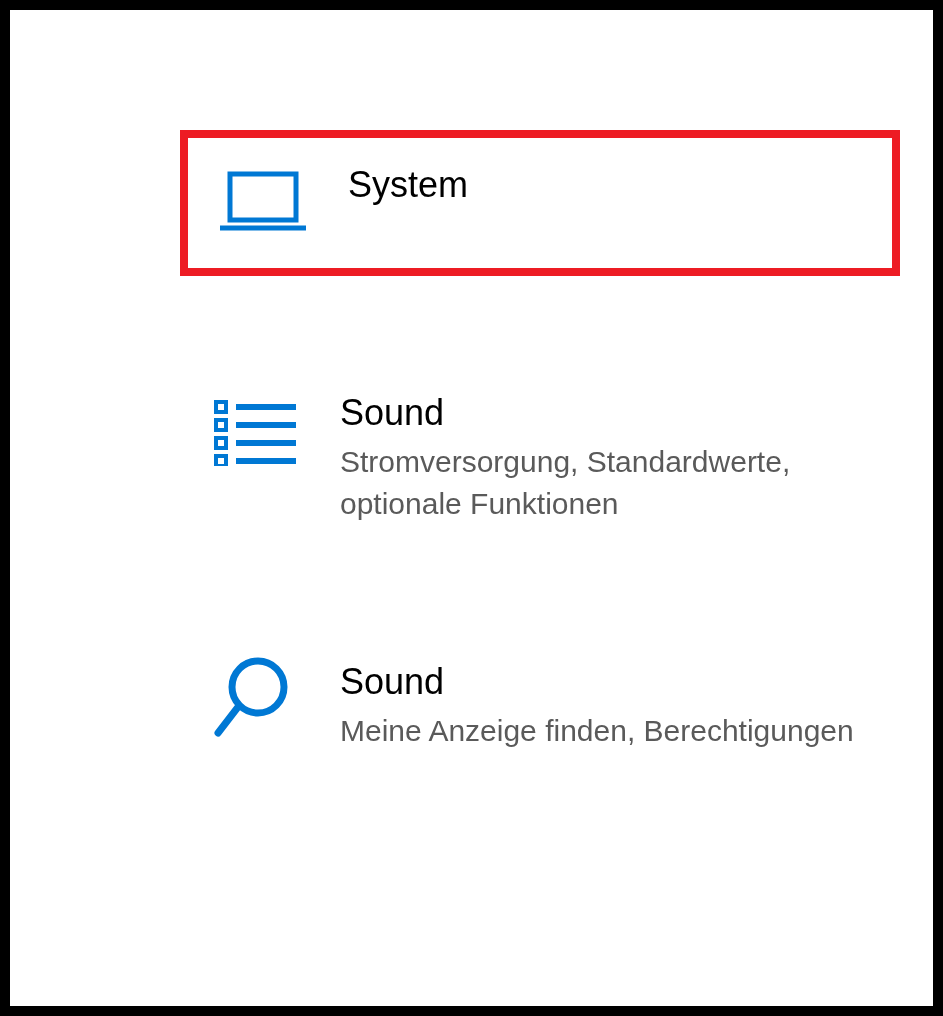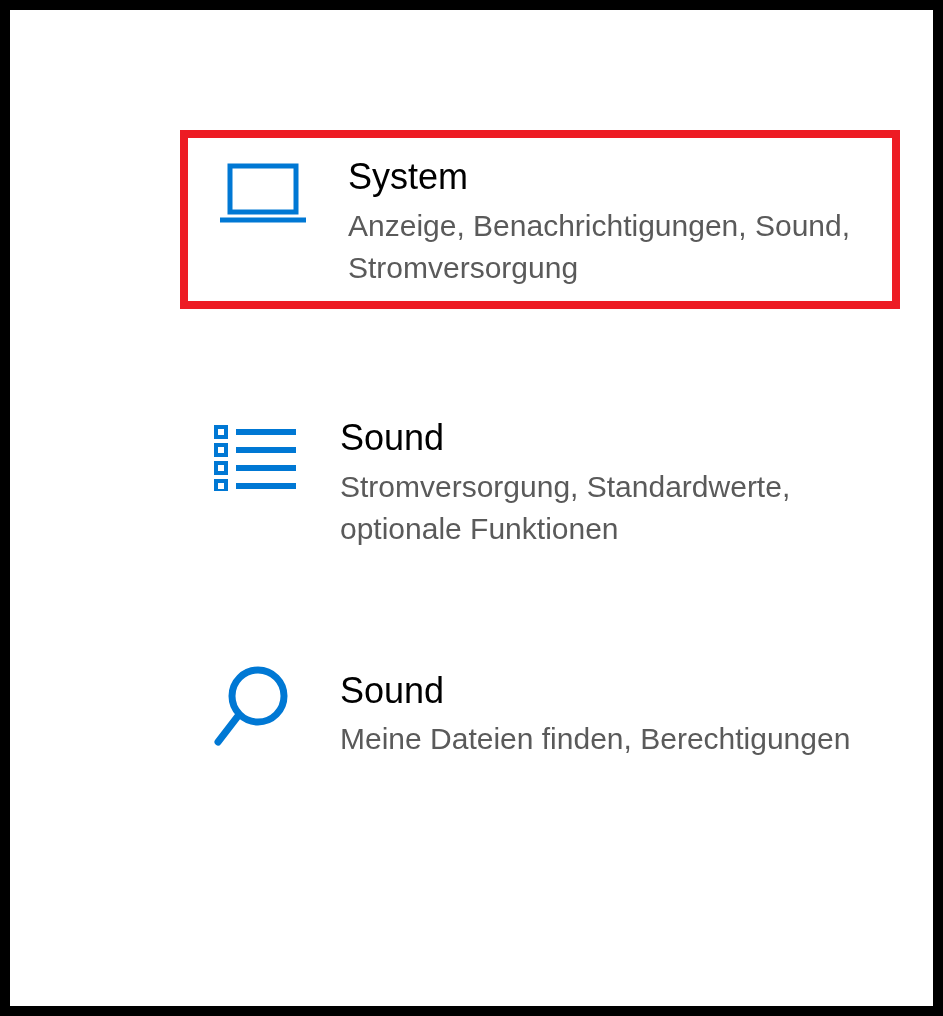--- a/index.html
+++ b/index.html
@@ -19,21 +19,21 @@
       width: 100%;
       display: flex;
       flex-direction: column;
       gap: 90px;
       padding-top: 60px;
     }
     .settings-tile {
       display: flex;
       align-items: flex-start;
       gap: 40px;
-      padding: 12px 30px;
+      padding: 20px 30px;
       cursor: pointer;
       width: 720px;
       margin-left: 130px;
     }
     .settings-tile.highlighted {
       border: 8px solid #ed1c24;
     }
     .tile-icon {
       flex-shrink: 0;
       width: 90px;
@@ -68,21 +68,20 @@
 
   <div class="settings-tile highlighted">
     <div class="tile-icon">
       <svg width="90" height="70" viewBox="0 0 90 70">
         <rect x="12" y="6" width="66" height="46" fill="none" stroke="#0078d4" stroke-width="5"></rect>
         <line x1="2" y1="60" x2="88" y2="60" stroke="#0078d4" stroke-width="5"></line>
       </svg>
     </div>
     <div class="tile-text">
       <div class="tile-title">System</div>
-      <div class="tile-description">Anzeige, Benachrichtigungen, Sound, Stromversorgung</div>
     </div>
   </div>
 
   <div class="settings-tile">
     <div class="tile-icon">
       <svg width="90" height="70" viewBox="0 0 90 70">
         <rect x="6" y="6" width="10" height="10" fill="none" stroke="#0078d4" stroke-width="4"></rect>
         <rect x="6" y="24" width="10" height="10" fill="none" stroke="#0078d4" stroke-width="4"></rect>
         <rect x="6" y="42" width="10" height="10" fill="none" stroke="#0078d4" stroke-width="4"></rect>
         <rect x="6" y="60" width="10" height="10" fill="none" stroke="#0078d4" stroke-width="4"></rect>
@@ -100,17 +99,17 @@
 
   <div class="settings-tile">
     <div class="tile-icon">
       <svg width="90" height="90" viewBox="0 0 90 90">
         <circle cx="48" cy="32" r="26" fill="none" stroke="#0078d4" stroke-width="7"></circle>
         <line x1="28" y1="52" x2="8" y2="78" stroke="#0078d4" stroke-width="7" stroke-linecap="round"></line>
       </svg>
     </div>
     <div class="tile-text">
       <div class="tile-title">Sound</div>
-      <div class="tile-description">Meine Dateien finden, Berechtigungen</div>
+      <div class="tile-description">Meine Anzeige finden, Berechtigungen</div>
     </div>
   </div>
 
 </div>
 
 </body></html>

